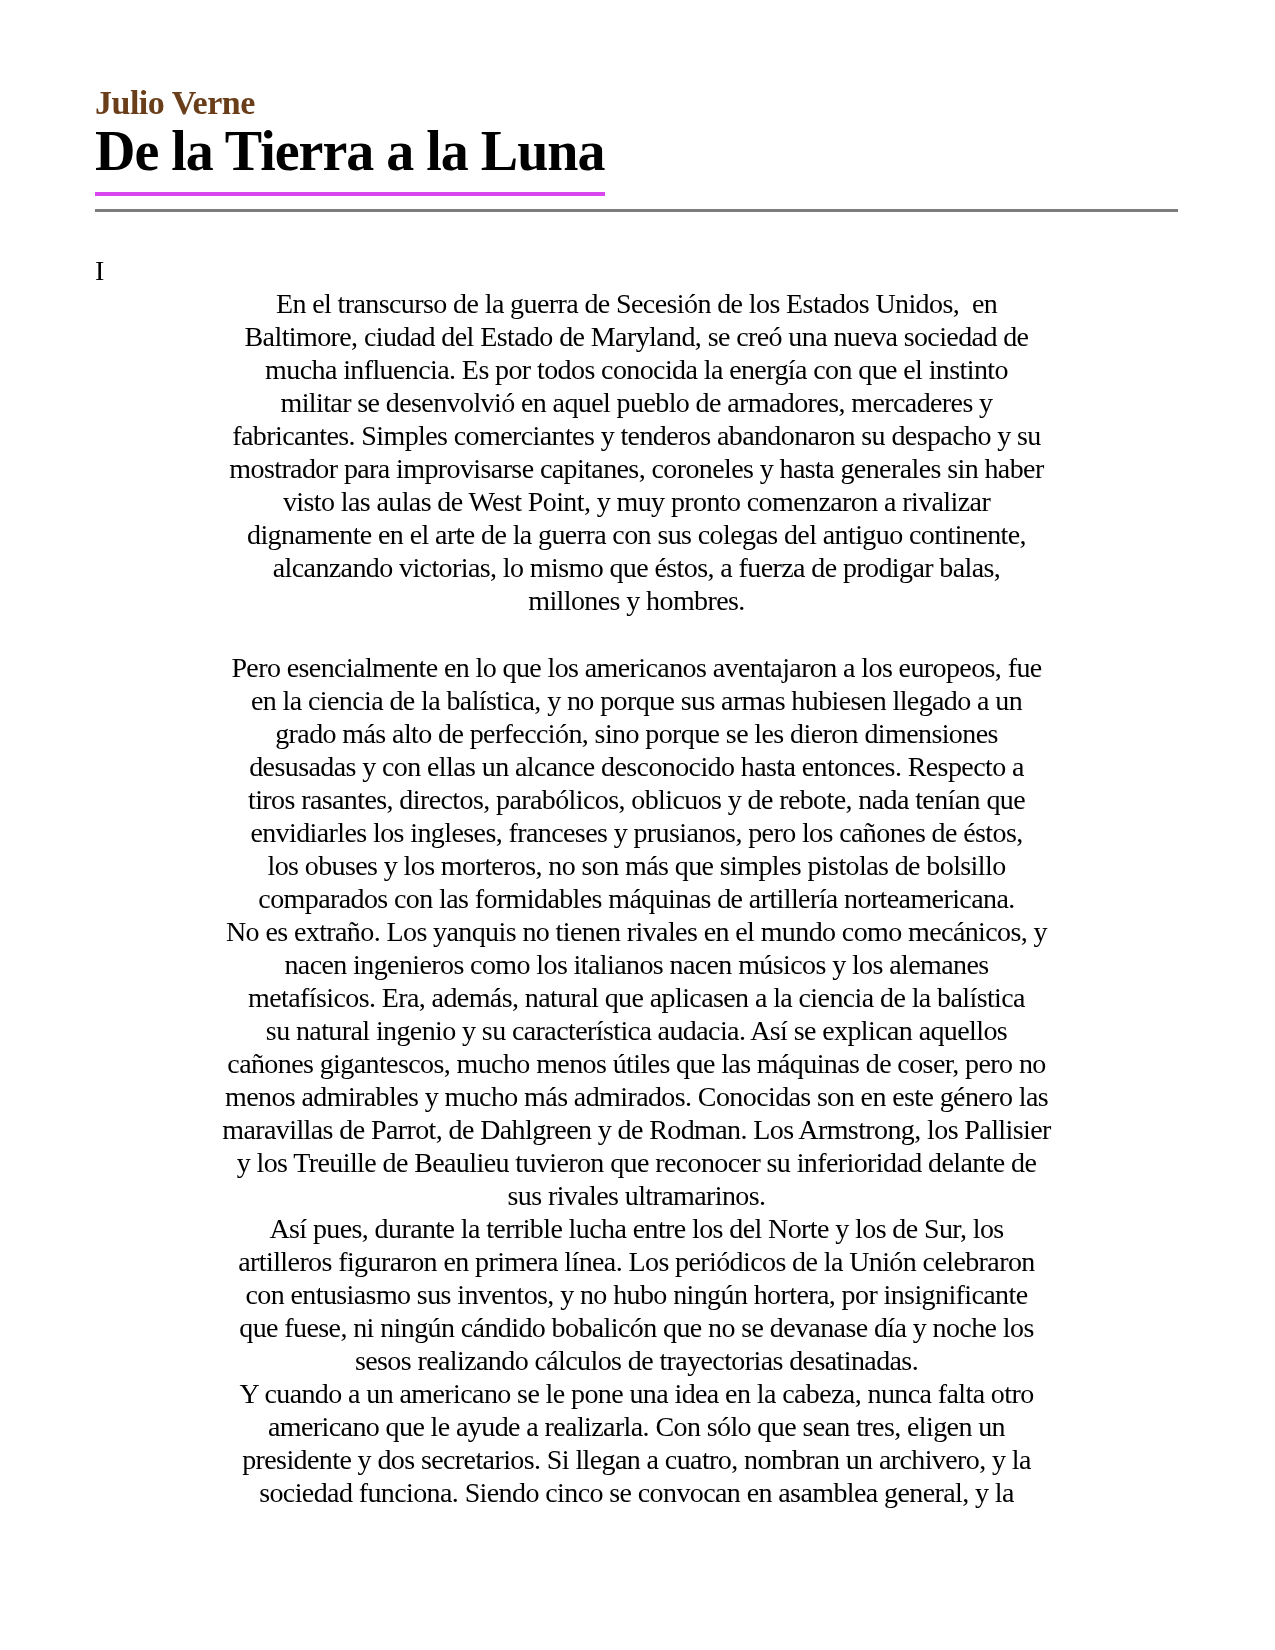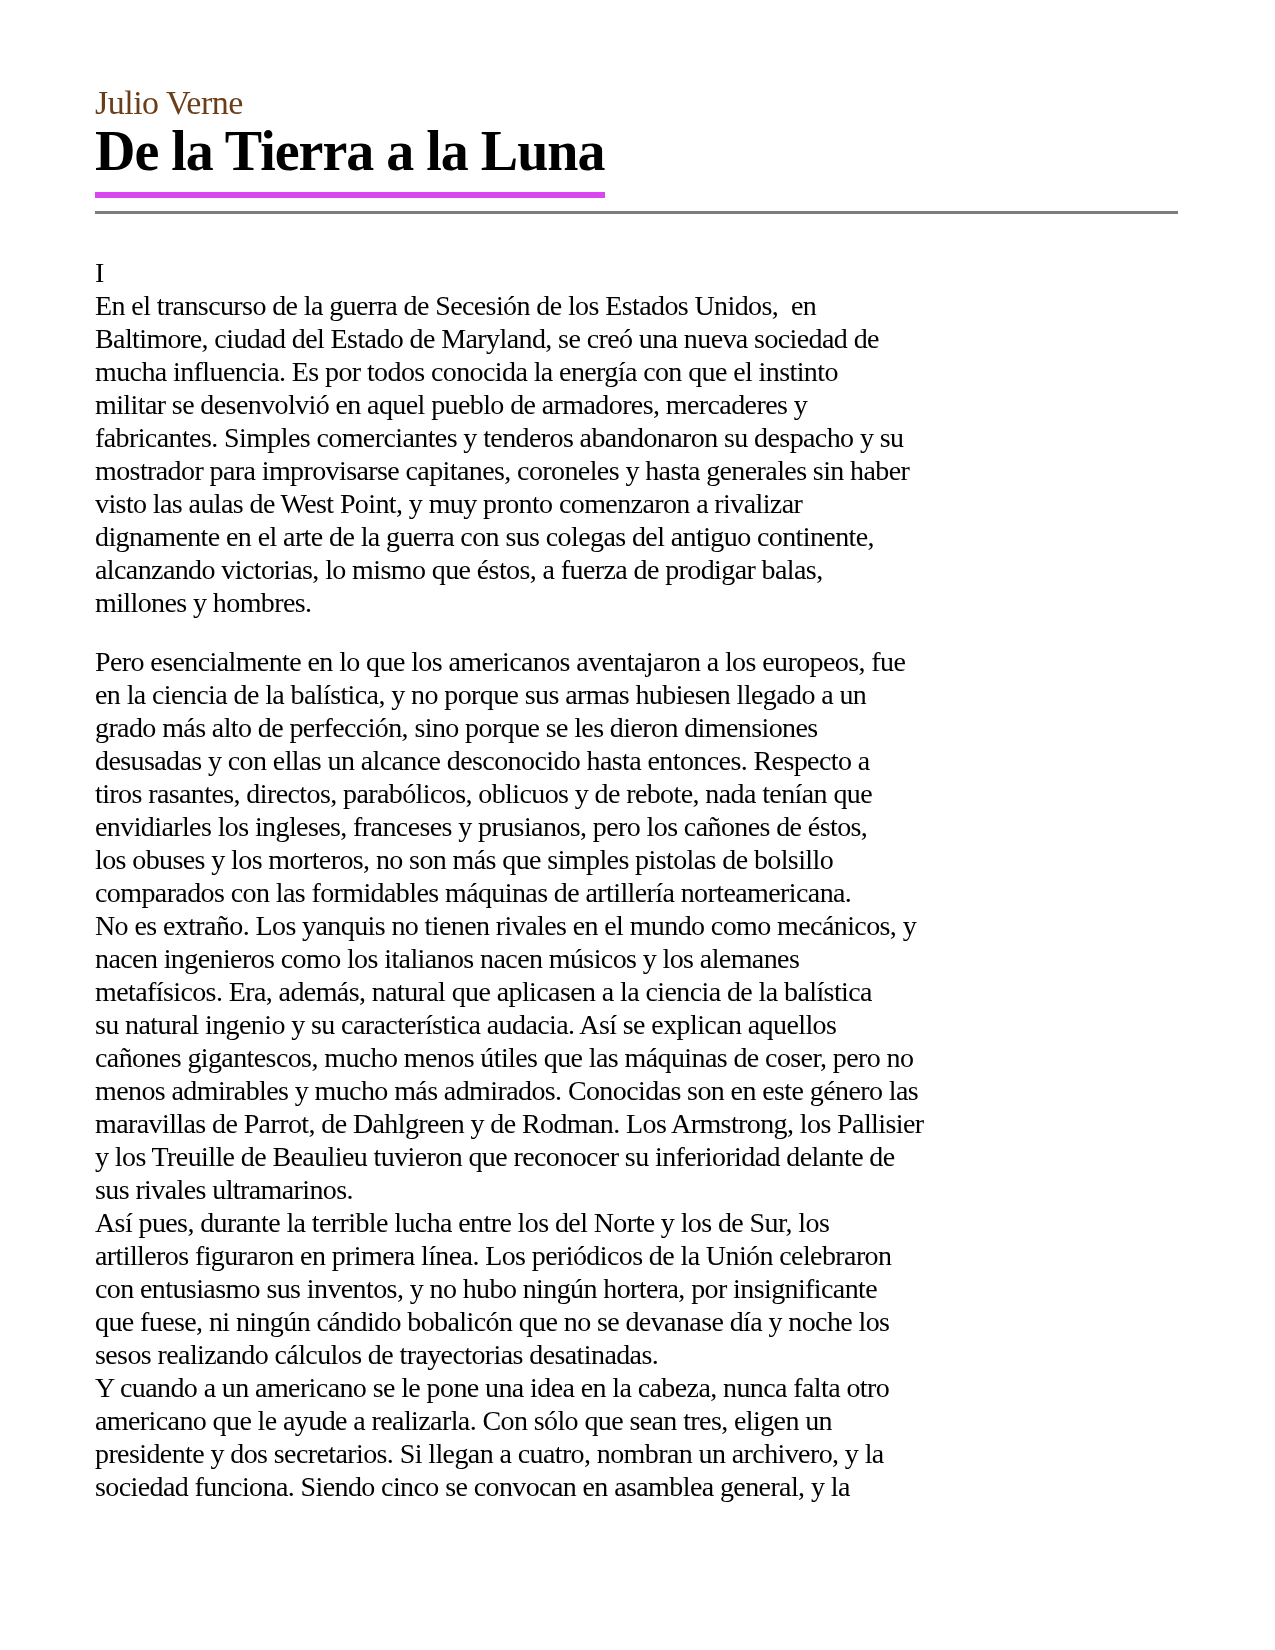--- a/index.html
+++ b/index.html
@@ -17,59 +17,60 @@
   .page {
     box-sizing: border-box;
     width: 1275px;
     height: 1650px;
     padding: 84px 97px 0 95px;
   }
   .author {
     margin: 0;
     font-size: 34px;
     line-height: 1.1;
-    font-weight: normal;
+    font-weight: bold;
     letter-spacing: -0.5px;
     color: #6b3e1a;
   }
   .title-wrap {
     margin-top: 2px;
   }
   .title {
     display: inline-block;
     margin: 0;
     font-size: 56px;
     line-height: 1.0;
     font-weight: bold;
     letter-spacing: -1px;
     color: #000000;
     padding-bottom: 13px;
-    border-bottom: 6px solid #d946ef;
+    border-bottom: 4px solid #d946ef;
   }
   .divider {
     border: none;
     height: 3px;
     background: #7d7d7d;
     margin: 13px 0 0 0;
   }
   .textcol {
     margin-top: 42px;
     font-size: 28px;
     line-height: 33px;
     letter-spacing: -0.6px;
   }
   .line {
     margin: 0;
   }
   .para {
     margin: 0;
     white-space: pre-wrap;
+    text-align: center;
   }
   .para-gap {
-    margin-top: 26px;
+    margin-top: 34px;
   }
 </style>
 </head>
 <body>
 
 <div class="page">
 
   <h3 class="author">Julio Verne</h3>
 
   <div class="title-wrap">

